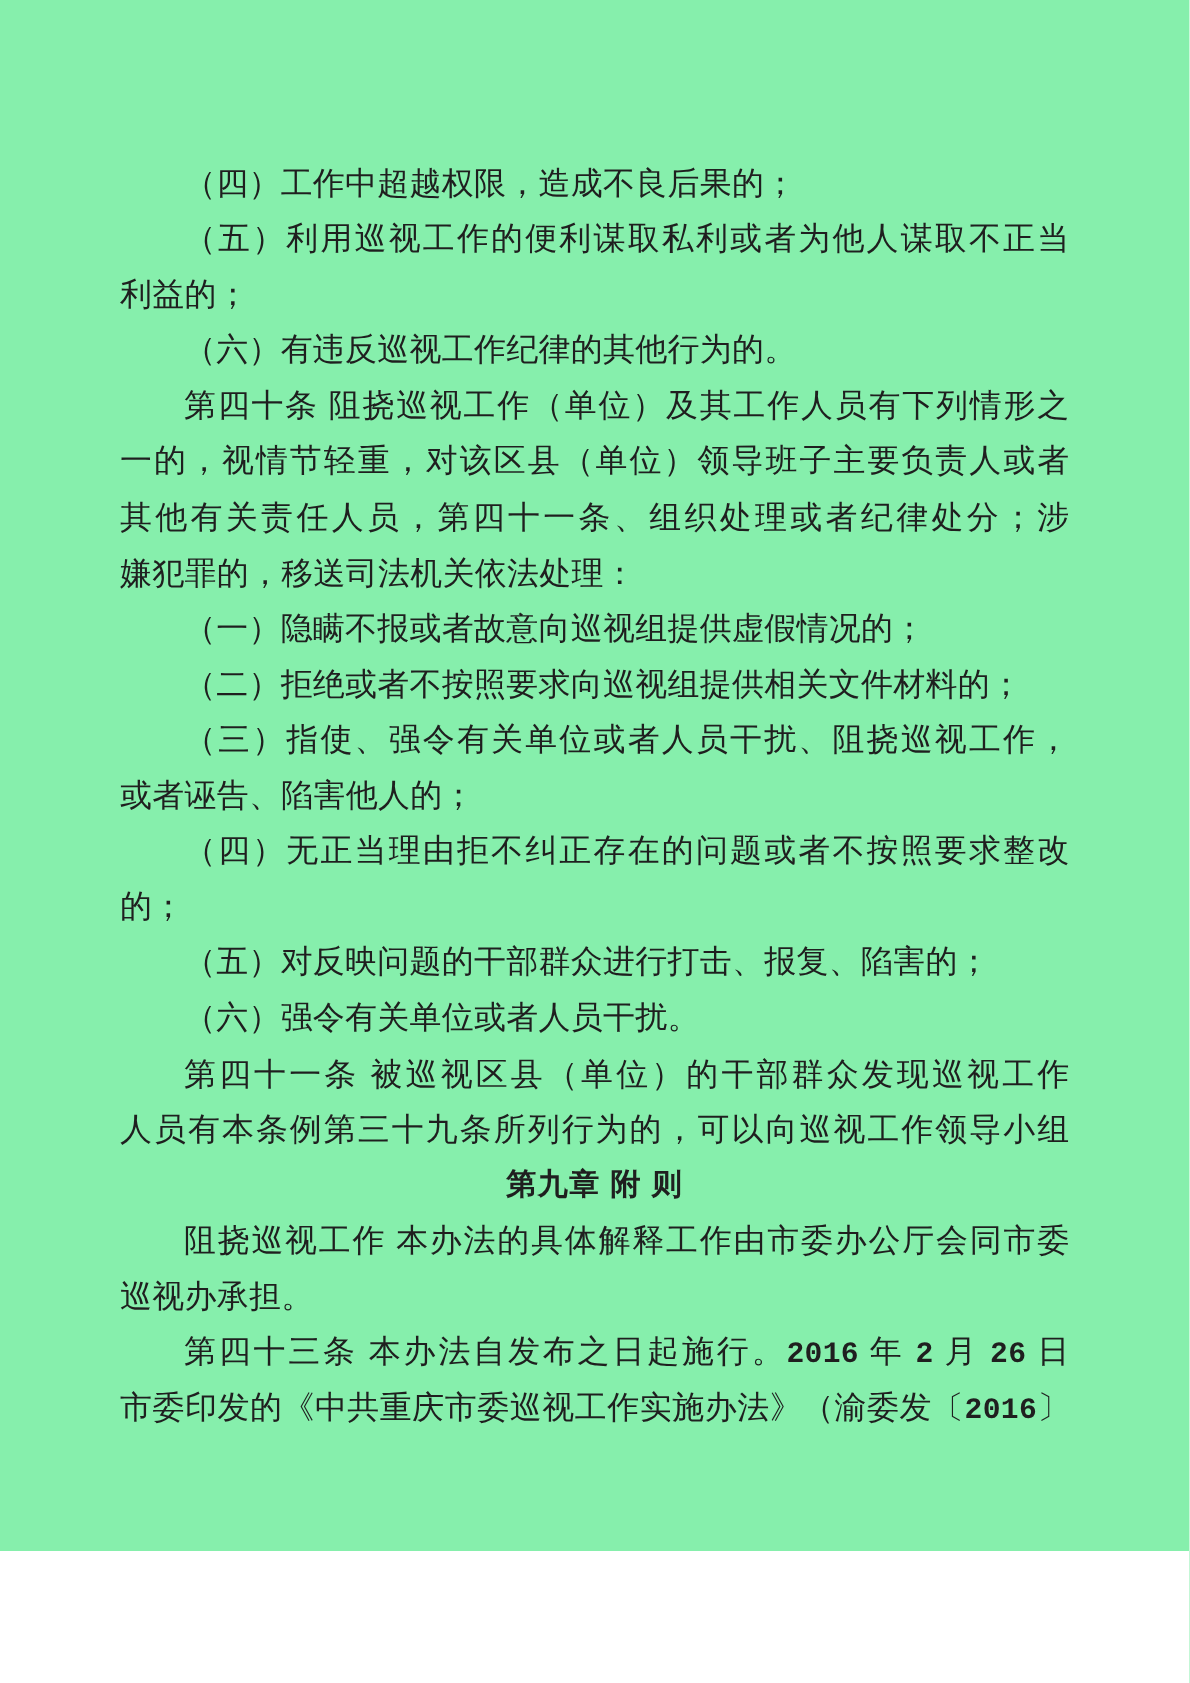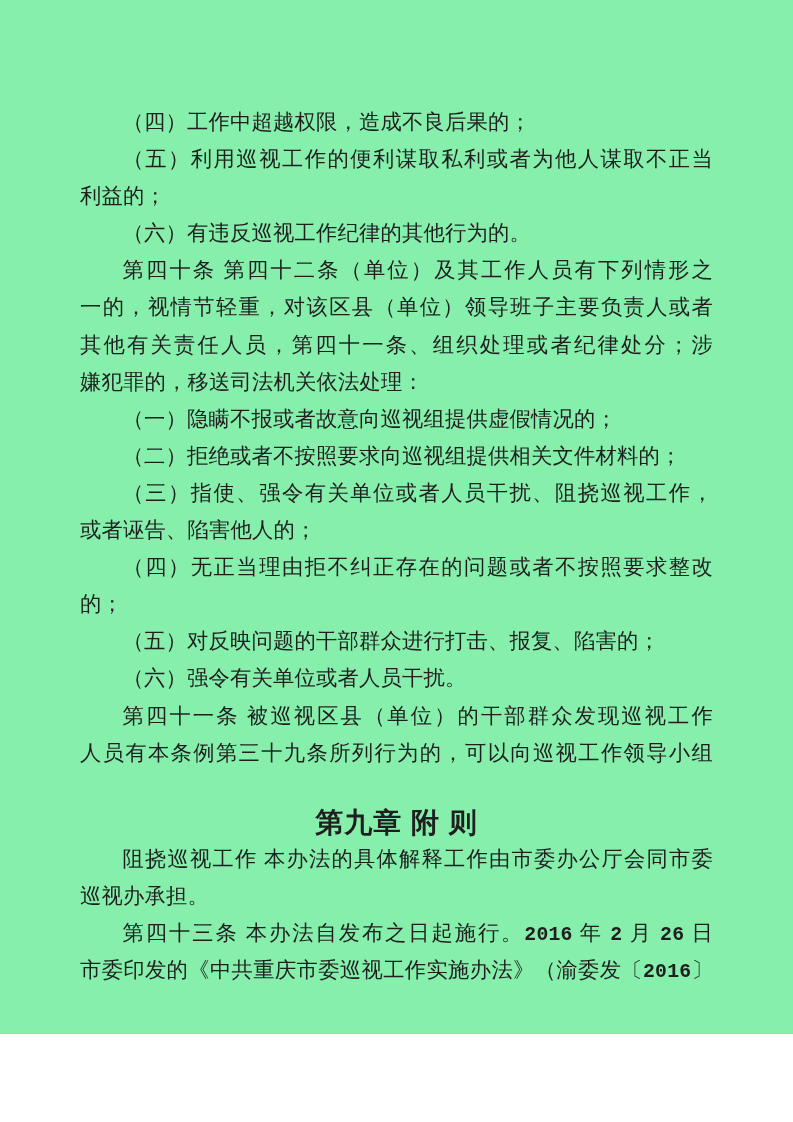--- a/index.html
+++ b/index.html
@@ -31,40 +31,39 @@
     text-align-last: justify;
   }
   .line.indent {
     text-indent: 2em;
   }
   .line.heading {
     text-align: left;
     text-align-last: center;
     font-weight: 700;
     font-family: "Liberation Sans", "DejaVu Sans", sans-serif;
-    font-size: 28px;
+    font-size: 20px;
     letter-spacing: 1px;
-    margin-top: 32px;
   }
   .num {
     font-family: Liberation Mono, monospace;
     font-weight: 600;
     font-size: 0.93em;
   }
 </style>
 </head>
 <body>
 
 <div class="page">
   <div>
       <div class="line indent">（四）工作中超越权限，造成不良后果的；</div>
       <div class="line indent full">（五）利用巡视工作的便利谋取私利或者为他人谋取不正当</div>
       <div class="line">利益的；</div>
       <div class="line indent">（六）有违反巡视工作纪律的其他行为的。</div>
-      <div class="line indent full">第四十条 第四十二条（单位）及其工作人员有下列情形之</div>
+      <div class="line indent full">第四十条 阻挠巡视工作（单位）及其工作人员有下列情形之</div>
       <div class="line full">一的，视情节轻重，对该区县（单位）领导班子主要负责人或者</div>
       <div class="line full">其他有关责任人员，第四十一条、组织处理或者纪律处分；涉</div>
       <div class="line">嫌犯罪的，移送司法机关依法处理：</div>
       <div class="line indent">（一）隐瞒不报或者故意向巡视组提供虚假情况的；</div>
       <div class="line indent">（二）拒绝或者不按照要求向巡视组提供相关文件材料的；</div>
       <div class="line indent full">（三）指使、强令有关单位或者人员干扰、阻挠巡视工作，</div>
       <div class="line">或者诬告、陷害他人的；</div>
       <div class="line indent full">（四）无正当理由拒不纠正存在的问题或者不按照要求整改</div>
       <div class="line">的；</div>
       <div class="line indent">（五）对反映问题的干部群众进行打击、报复、陷害的；</div>

